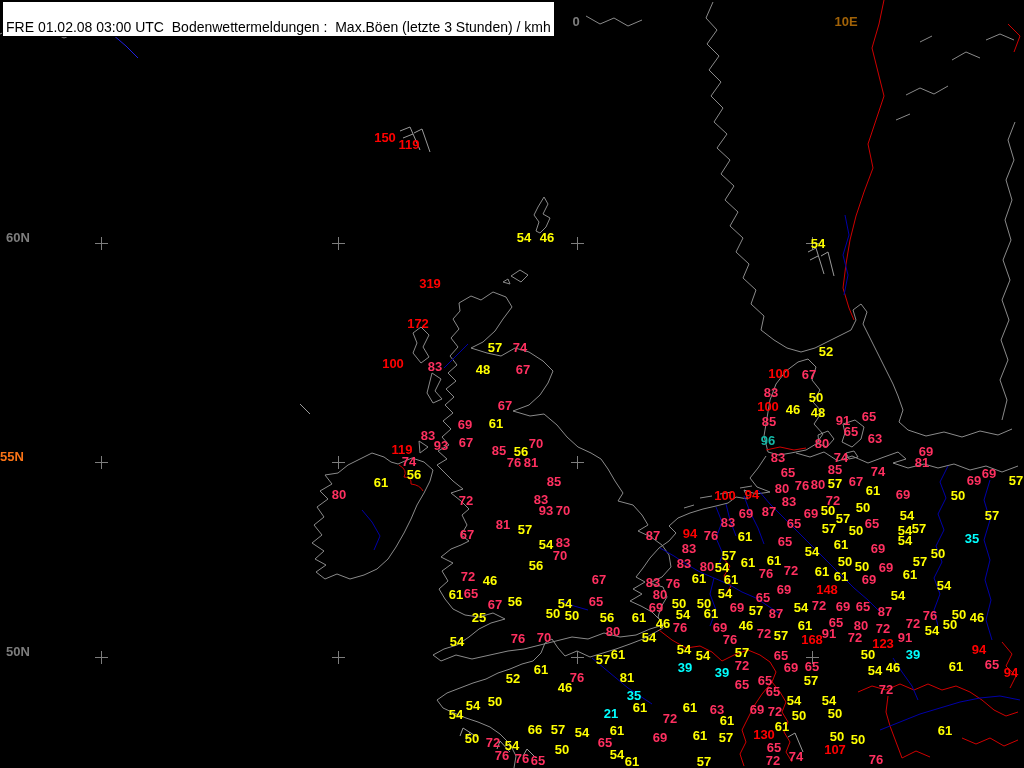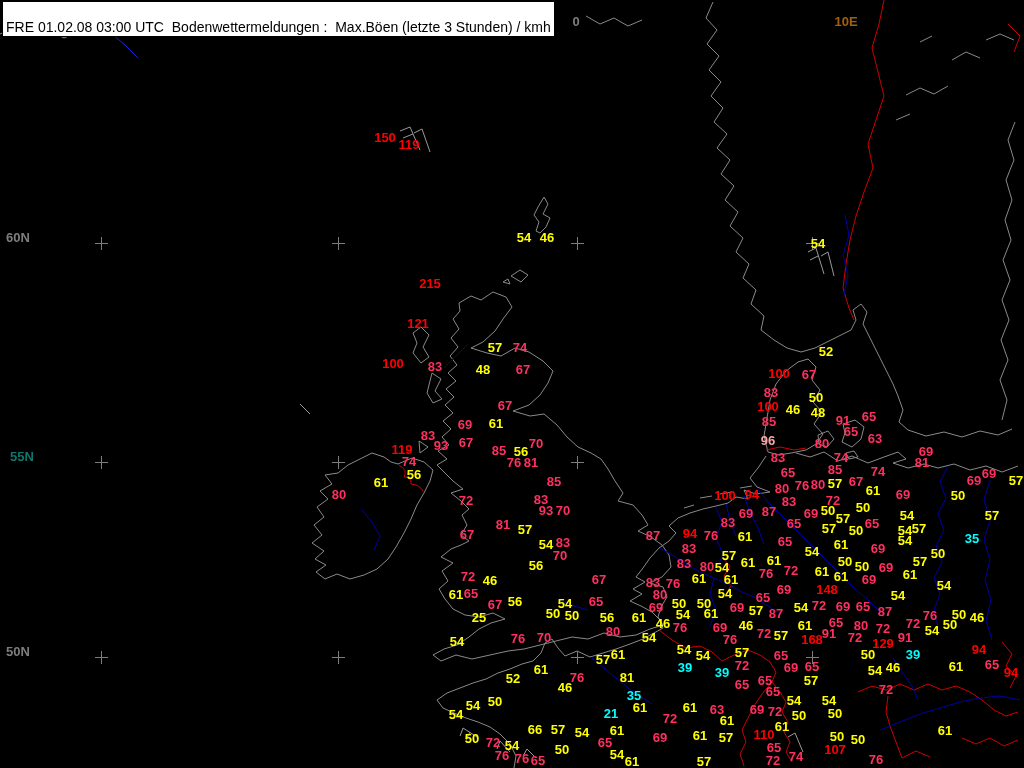--- a/index.html
+++ b/index.html
@@ -88,21 +88,21 @@
   </svg>
 
   <div id="title-bar">FRE 01.02.08 03:00 UTC  Bodenwettermeldungen :  Max.Böen (letzte 3 Stunden) / kmh</div>
 
   <div id="axis-labels">
       <div class="axis lon" style="left: 100px; top: 21px; color: rgb(125, 125, 125);">20W</div>
       <div class="axis lon" style="left: 332px; top: 21px; color: rgb(125, 125, 125);">10W</div>
       <div class="axis lon" style="left: 576px; top: 21px; color: rgb(125, 125, 125);">0</div>
       <div class="axis lon" style="left: 807px; top: 21px; color: #a16207; margin-left: 39px;">10E</div>
       <div class="axis" style="left: 6px; top: 230px; color: rgb(125, 125, 125);">60N</div>
-      <div class="axis" style="left: 10px; top: 449px; color: #0f766e;">55N</div>
+      <div class="axis" style="left: 0; top: 449px; color: #f97316;">55N</div>
       <div class="axis" style="left: 6px; top: 644px; color: rgb(125, 125, 125);">50N</div>
     </div>
   <div id="crosses">
       <div class="cross" style="left: 95px; top: 237px;"></div>
       <div class="cross" style="left: 332px; top: 237px;"></div>
       <div class="cross" style="left: 571px; top: 237px;"></div>
       <div class="cross" style="left: 806px; top: 237px;"></div>
       <div class="cross" style="left: 95px; top: 456px;"></div>
       <div class="cross" style="left: 332px; top: 456px;"></div>
       <div class="cross" style="left: 571px; top: 456px;"></div>
@@ -111,22 +111,22 @@
       <div class="cross" style="left: 571px; top: 651px;"></div>
       <div class="cross" style="left: 806px; top: 651px;"></div>
     </div>
   <div id="stations">
       <div class="st" style="left: 385px; top: 137px; color: rgb(255, 0, 0);">150</div>
       <div class="st" style="left: 409px; top: 144px; color: rgb(255, 0, 0);">119</div>
       <div class="st" style="left: 524px; top: 237px; color: rgb(255, 255, 0);">54</div>
       <div class="st" style="left: 547px; top: 237px; color: rgb(255, 255, 0);">46</div>
       <div class="st" style="left: 818px; top: 243px; color: rgb(255, 255, 0);">54</div>
       <div class="st" style="left: 826px; top: 351px; color: rgb(255, 255, 0);">52</div>
-      <div class="st" style="left: 430px; top: 283px; color: rgb(255, 0, 0);">215</div>
-      <div class="st" style="left: 418px; top: 323px; color: rgb(255, 0, 0);">121</div>
+      <div class="st" style="left: 430px; top: 283px; color: rgb(255, 0, 0);">319</div>
+      <div class="st" style="left: 418px; top: 323px; color: rgb(255, 0, 0);">172</div>
       <div class="st" style="left: 393px; top: 363px; color: rgb(255, 0, 0);">100</div>
       <div class="st" style="left: 435px; top: 366px; color: rgb(255, 48, 96);">83</div>
       <div class="st" style="left: 495px; top: 347px; color: rgb(255, 255, 0);">57</div>
       <div class="st" style="left: 520px; top: 347px; color: rgb(255, 48, 96);">74</div>
       <div class="st" style="left: 483px; top: 369px; color: rgb(255, 255, 0);">48</div>
       <div class="st" style="left: 523px; top: 369px; color: rgb(255, 48, 96);">67</div>
       <div class="st" style="left: 505px; top: 405px; color: rgb(255, 48, 96);">67</div>
       <div class="st" style="left: 496px; top: 423px; color: rgb(255, 255, 0);">61</div>
       <div class="st" style="left: 465px; top: 424px; color: rgb(255, 48, 96);">69</div>
       <div class="st" style="left: 428px; top: 435px; color: rgb(255, 48, 96);">83</div>
@@ -233,21 +233,21 @@
       <div class="st" style="left: 835px; top: 713px; color: rgb(255, 255, 0);">50</div>
       <div class="st" style="left: 690px; top: 707px; color: rgb(255, 255, 0);">61</div>
       <div class="st" style="left: 717px; top: 709px; color: rgb(255, 48, 96);">63</div>
       <div class="st" style="left: 670px; top: 718px; color: rgb(255, 48, 96);">72</div>
       <div class="st" style="left: 757px; top: 709px; color: rgb(255, 48, 96);">69</div>
       <div class="st" style="left: 775px; top: 711px; color: rgb(255, 48, 96);">72</div>
       <div class="st" style="left: 727px; top: 720px; color: rgb(255, 255, 0);">61</div>
       <div class="st" style="left: 782px; top: 726px; color: rgb(255, 255, 0);">61</div>
       <div class="st" style="left: 700px; top: 735px; color: rgb(255, 255, 0);">61</div>
       <div class="st" style="left: 726px; top: 737px; color: rgb(255, 255, 0);">57</div>
-      <div class="st" style="left: 764px; top: 734px; color: rgb(255, 0, 0);">110</div>
+      <div class="st" style="left: 764px; top: 734px; color: rgb(255, 0, 0);">130</div>
       <div class="st" style="left: 774px; top: 747px; color: rgb(255, 48, 96);">65</div>
       <div class="st" style="left: 796px; top: 756px; color: rgb(255, 48, 96);">74</div>
       <div class="st" style="left: 773px; top: 760px; color: rgb(255, 48, 96);">72</div>
       <div class="st" style="left: 837px; top: 736px; color: rgb(255, 255, 0);">50</div>
       <div class="st" style="left: 858px; top: 739px; color: rgb(255, 255, 0);">50</div>
       <div class="st" style="left: 835px; top: 749px; color: rgb(255, 0, 0);">107</div>
       <div class="st" style="left: 653px; top: 535px; color: rgb(255, 48, 96);">87</div>
       <div class="st" style="left: 690px; top: 533px; color: rgb(255, 0, 0);">94</div>
       <div class="st" style="left: 711px; top: 535px; color: rgb(255, 48, 96);">76</div>
       <div class="st" style="left: 745px; top: 536px; color: rgb(255, 255, 0);">61</div>
@@ -305,21 +305,21 @@
       <div class="st" style="left: 771px; top: 392px; color: rgb(255, 48, 96);">83</div>
       <div class="st" style="left: 768px; top: 406px; color: rgb(255, 0, 0);">100</div>
       <div class="st" style="left: 793px; top: 409px; color: rgb(255, 255, 0);">46</div>
       <div class="st" style="left: 816px; top: 397px; color: rgb(255, 255, 0);">50</div>
       <div class="st" style="left: 818px; top: 412px; color: rgb(255, 255, 0);">48</div>
       <div class="st" style="left: 769px; top: 421px; color: rgb(255, 48, 96);">85</div>
       <div class="st" style="left: 843px; top: 420px; color: rgb(255, 48, 96);">91</div>
       <div class="st" style="left: 869px; top: 416px; color: rgb(255, 48, 96);">65</div>
       <div class="st" style="left: 851px; top: 431px; color: rgb(255, 48, 96);">65</div>
       <div class="st" style="left: 875px; top: 438px; color: rgb(255, 48, 96);">63</div>
-      <div class="st" style="left: 768px; top: 440px; color: #fca5a5;">96</div>
+      <div class="st" style="left: 768px; top: 440px; color: #14b8a6;">96</div>
       <div class="st" style="left: 822px; top: 443px; color: rgb(255, 48, 96);">80</div>
       <div class="st" style="left: 778px; top: 457px; color: rgb(255, 48, 96);">83</div>
       <div class="st" style="left: 841px; top: 457px; color: rgb(255, 48, 96);">74</div>
       <div class="st" style="left: 788px; top: 472px; color: rgb(255, 48, 96);">65</div>
       <div class="st" style="left: 835px; top: 469px; color: rgb(255, 48, 96);">85</div>
       <div class="st" style="left: 835px; top: 483px; color: rgb(255, 255, 0);">57</div>
       <div class="st" style="left: 856px; top: 481px; color: rgb(255, 48, 96);">67</div>
       <div class="st" style="left: 782px; top: 488px; color: rgb(255, 48, 96);">80</div>
       <div class="st" style="left: 802px; top: 485px; color: rgb(255, 48, 96);">76</div>
       <div class="st" style="left: 818px; top: 484px; color: rgb(255, 48, 96);">80</div>
@@ -354,21 +354,21 @@
       <div class="st" style="left: 898px; top: 595px; color: rgb(255, 255, 0);">54</div>
       <div class="st" style="left: 885px; top: 611px; color: rgb(255, 48, 96);">87</div>
       <div class="st" style="left: 930px; top: 615px; color: rgb(255, 48, 96);">76</div>
       <div class="st" style="left: 959px; top: 614px; color: rgb(255, 255, 0);">50</div>
       <div class="st" style="left: 977px; top: 617px; color: rgb(255, 255, 0);">46</div>
       <div class="st" style="left: 913px; top: 623px; color: rgb(255, 48, 96);">72</div>
       <div class="st" style="left: 950px; top: 624px; color: rgb(255, 255, 0);">50</div>
       <div class="st" style="left: 932px; top: 630px; color: rgb(255, 255, 0);">54</div>
       <div class="st" style="left: 883px; top: 628px; color: rgb(255, 48, 96);">72</div>
       <div class="st" style="left: 905px; top: 637px; color: rgb(255, 48, 96);">91</div>
-      <div class="st" style="left: 883px; top: 643px; color: rgb(255, 0, 0);">129</div>
+      <div class="st" style="left: 883px; top: 643px; color: rgb(255, 0, 0);">123</div>
       <div class="st" style="left: 913px; top: 654px; color: rgb(0, 255, 255);">39</div>
       <div class="st" style="left: 893px; top: 667px; color: rgb(255, 255, 0);">46</div>
       <div class="st" style="left: 979px; top: 649px; color: rgb(255, 0, 0);">94</div>
       <div class="st" style="left: 956px; top: 666px; color: rgb(255, 255, 0);">61</div>
       <div class="st" style="left: 992px; top: 664px; color: rgb(255, 48, 96);">65</div>
       <div class="st" style="left: 1011px; top: 672px; color: rgb(255, 0, 0);">94</div>
       <div class="st" style="left: 886px; top: 689px; color: rgb(255, 48, 96);">72</div>
       <div class="st" style="left: 945px; top: 730px; color: rgb(255, 255, 0);">61</div>
       <div class="st" style="left: 876px; top: 759px; color: rgb(255, 48, 96);">76</div>
     </div>

